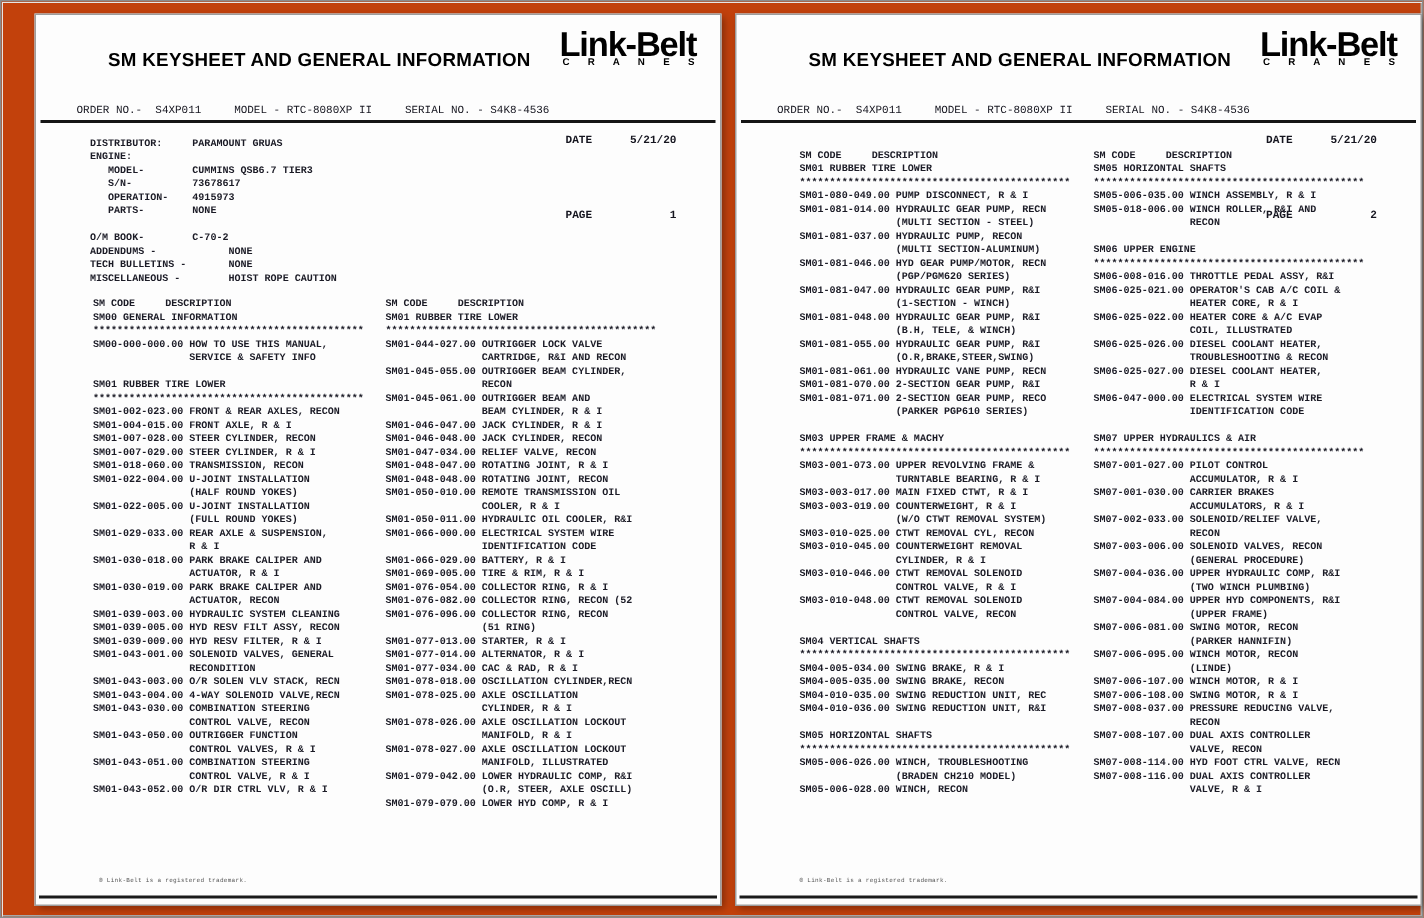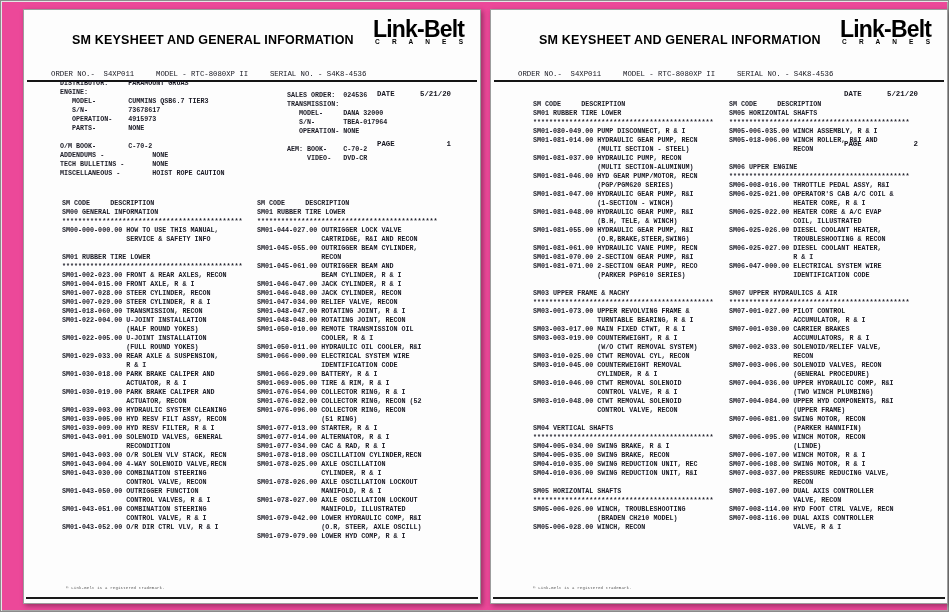--- a/index.html
+++ b/index.html
@@ -5,21 +5,21 @@
   html,body{margin:0;padding:0;}
   body{
     width:949px;height:612px;position:relative;overflow:hidden;
     background:#c3c3c3;
     font-family:"Liberation Mono","DejaVu Sans Mono",monospace;
   }
   .canvas{
     position:absolute;inset:0;
     border:1px solid #8b8b8b;
     box-shadow:inset 1px 1px 0 #e6e6e6, inset -1px -1px 0 #a9a9a9;
-    background:#ec4899;
+    background:#c2410c;
   }
   .page{
     position:absolute;top:8px;width:456px;height:593px;
     background:#fdfdfd;border:1px solid #9d9d9d;
     box-shadow:2px 2px 5px rgba(0,0,0,0.35);
   }
   .page.p1{left:22px;}
   .page.p2{left:489px;}
   .doc-title{
     position:absolute;left:48px;top:23px;
@@ -45,21 +45,21 @@
     position:absolute;left:27px;top:60px;
     font-size:7.3px;font-weight:normal;white-space:pre;color:#15151f;
   }
   .header-rule{
     position:absolute;left:3px;right:3px;top:70px;height:2px;background:#151515;
   }
   .mono-block{
     position:absolute;white-space:pre;
     font-size:6.7px;line-height:9px;font-weight:bold;color:#1b1b26;
   }
-  .p1 .info-left{left:36px;top:69px;}
+  .p1 .info-left{left:36px;top:82px;}
   .p1 .info-right{left:263px;top:81px;}
   .p1 .col-a{left:38px;top:189px;}
   .p1 .col-b{left:233px;top:189px;}
   .p2 .col-a{left:42px;top:90px;}
   .p2 .col-b{left:238px;top:90px;}
   .footer-note{
     position:absolute;left:42px;bottom:13px;
     font-size:4px;color:#555;letter-spacing:0.2px;
   }
   .footer-rule{
@@ -93,28 +93,20 @@
 ENGINE:
    MODEL-        CUMMINS QSB6.7 TIER3
    S/N-          73678617
    OPERATION-    4915973
    PARTS-        NONE
 
 O/M BOOK-        C-70-2
 ADDENDUMS -            NONE
 TECH BULLETINS -       NONE
 MISCELLANEOUS -        HOIST ROPE CAUTION</div>
-    <div class="mono-block info-right">SALES ORDER:  024536
-TRANSMISSION:
-   MODEL-     DANA 32000
-   S/N-       TBEA-017964
-   OPERATION- NONE
-
-AEM: BOOK-    C-70-2
-     VIDEO-   DVD-CR</div>
     <div class="mono-block col-a">SM CODE     DESCRIPTION
 SM00 GENERAL INFORMATION
 *********************************************
 SM00-000-000.00 HOW TO USE THIS MANUAL,
                 SERVICE &amp; SAFETY INFO
 
 SM01 RUBBER TIRE LOWER
 *********************************************
 SM01-002-023.00 FRONT &amp; REAR AXLES, RECON
 SM01-004-015.00 FRONT AXLE, R &amp; I

